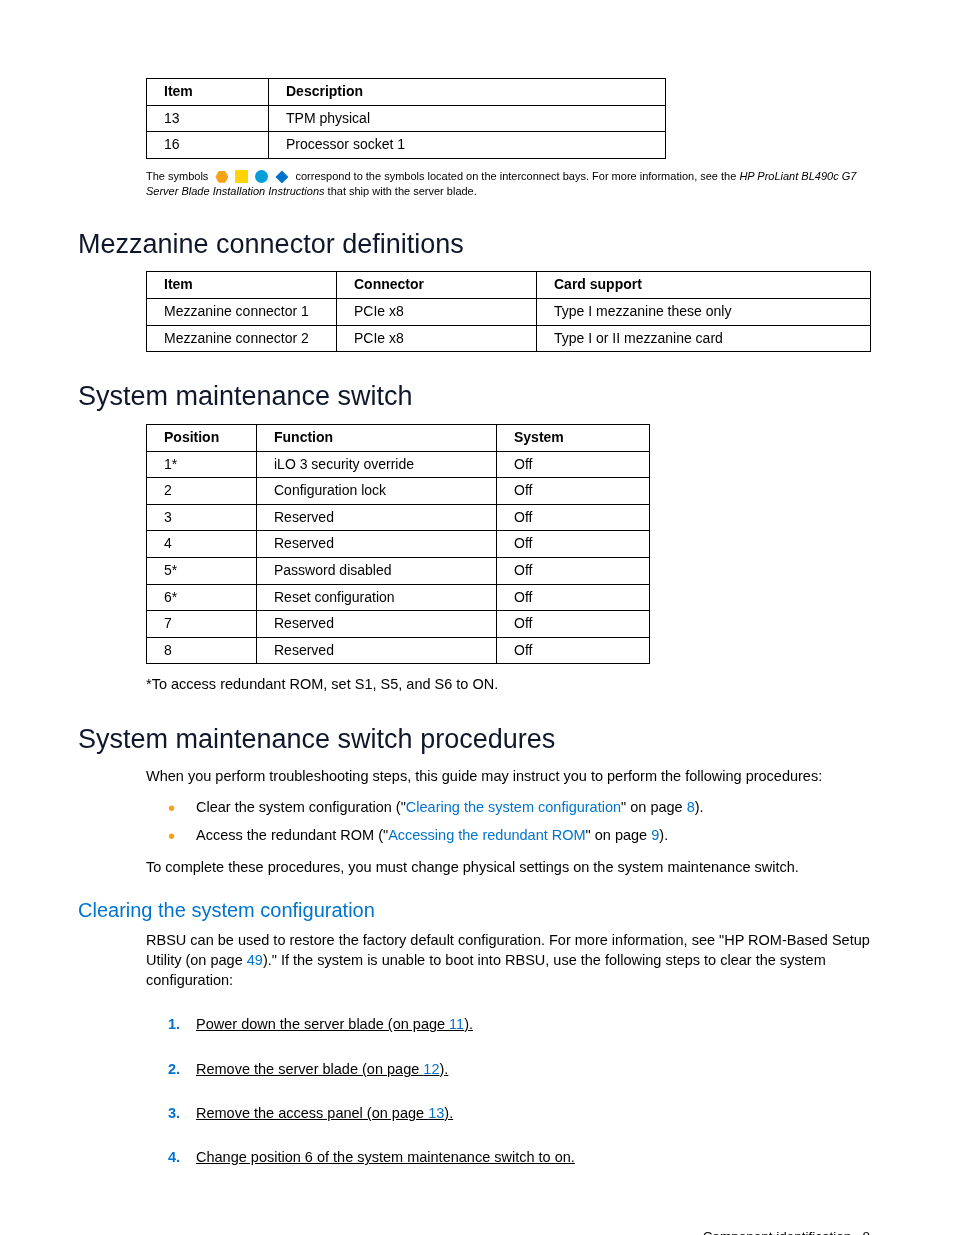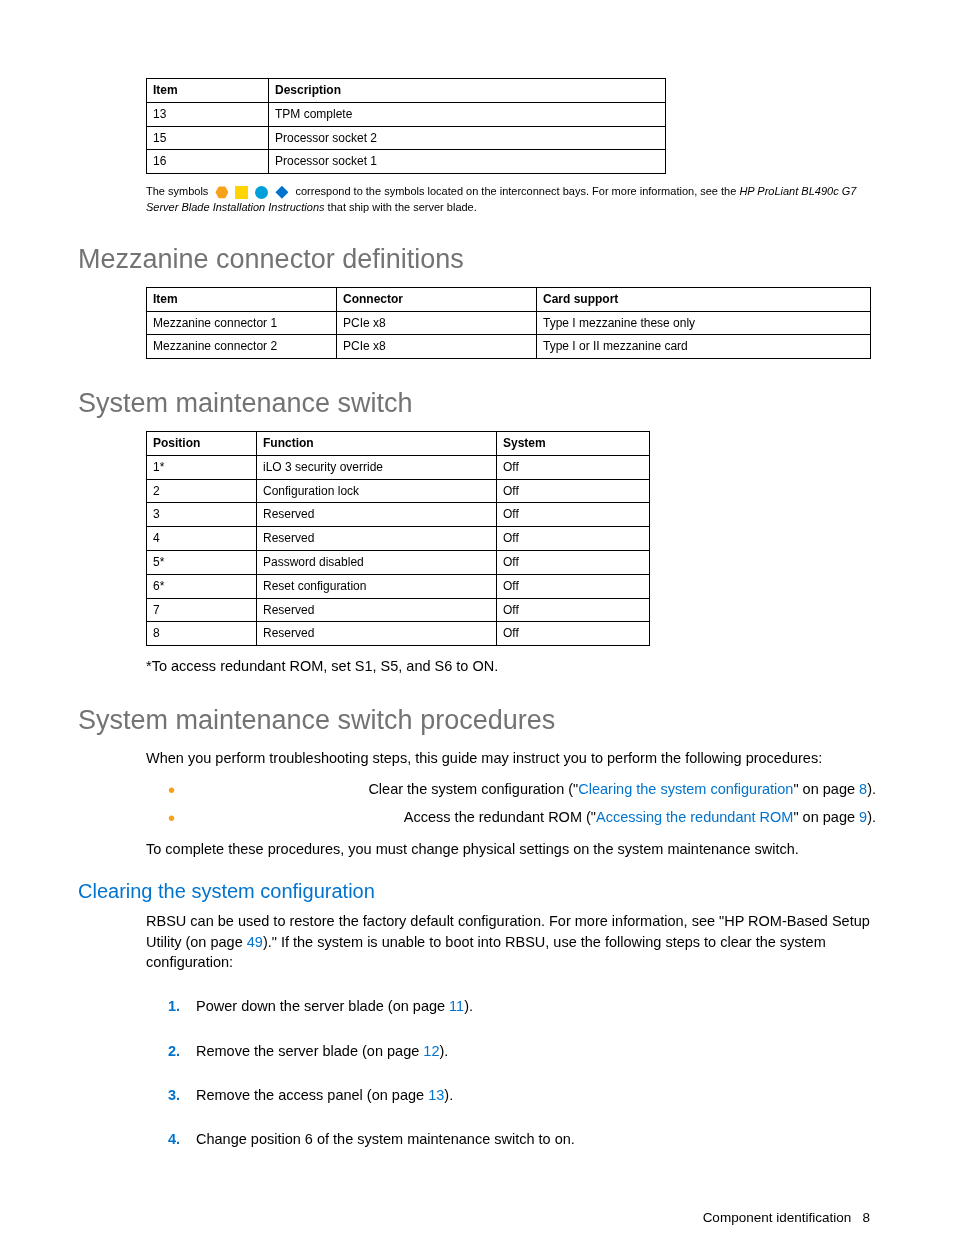--- a/index.html
+++ b/index.html
@@ -12,84 +12,80 @@
     width: 954px;
     line-height: 1.4;
   }
   table {
     border-collapse: collapse;
     margin-left: 68px;
     margin-bottom: 10px;
   }
   th, td {
     border: 1px solid #000;
-    padding: 3px 6px;
+    padding: 3px 17px;
     text-align: left;
     vertical-align: top;
-    font-size: 12px;
+    font-size: 14px;
   }
   th {
     font-weight: bold;
   }
   .table1 { width: 520px; }
   .table1 th:nth-child(1), .table1 td:nth-child(1) { width: 122px; }
   .table2 { width: 725px; }
   .table2 th:nth-child(1), .table2 td:nth-child(1){ width:190px;}
   .table2 th:nth-child(2), .table2 td:nth-child(2){ width:200px;margin-top:47px;}
   .table3 { width: 504px; }
   .table3 th:nth-child(1), .table3 td:nth-child(1){ width:110px;}
   .table3 th:nth-child(2), .table3 td:nth-child(2){ width:240px;}
   h1 {
     font-weight: normal;
-    color: #737373;
+    color: #0f172a;
     font-size: 27px;
     margin: 26px 0 8px 0;
   }
   h2 {
     font-weight: normal;
     color: #0073cf;
     font-size: 20px;
     margin: 18px 0 6px 0;
   }
   .body-text { margin: 6px 0 10px 68px; }
   .note-text { margin: 6px 0 18px 68px; font-size:11px; }
   .italic { font-style: italic; }
   .symbols { display:inline-flex; align-items:center; gap:7px; vertical-align:middle; margin:0 4px;}
   .sym { width:13px; height:13px; display:inline-block; }
   .hex { background:#f7a11a; clip-path: polygon(25% 5%,75% 5%,100% 50%,75% 95%,25% 95%,0 50%); }
   .sq { background:#ffd400; }
   .cir { background:#009fda; border-radius:50%; }
   .dia { background:#0073cf; clip-path: polygon(50% 0,100% 50%,50% 100%,0 50%); }
-  ul.bullets { list-style:none; padding:0; margin:4px 0 12px 90px;text-align:right; }
+  ul.bullets { list-style:none; padding:0; margin:4px 0 12px 90px; }
   ul.bullets li { position:relative; padding-left:28px; margin:8px 0; }
   ul.bullets li::before { content:"•"; color:#f7a11a; font-size:20px; position:absolute; left:0; top:-3px; }
   ol.steps { list-style:none; padding:0; margin:6px 0 10px 90px; counter-reset: step; }
-  ol.steps li { position:relative; padding-left:28px; margin:24px 0; counter-increment: step; }
+  ol.steps li { position:relative; padding-left:28px; margin:24px 0; counter-increment: step; text-decoration: underline; }
   ol.steps li::before { content: counter(step) "."; color:#0073cf; font-weight:bold; position:absolute; left:0; }
   .link { color:#0073cf; }
   .footer { text-align:right; font-size:13.5px; margin-top:60px; padding-right:6px;}
 </style>
 </head>
 <body>
 
 <table class="table1">
   <thead>
       <tr>
     <th>Item</th>
     <th>Description</th>
   </tr>
     </thead>
   <tbody id="t1body">
       <tr>
         <td>13</td>
-        <td>TPM complete</td>
-      </tr>
-      <tr>
-        <td>15</td>
-        <td>Processor socket 2</td>
+        <td>TPM physical</td>
       </tr>
       <tr>
         <td>16</td>
         <td>Processor socket 1</td>
       </tr>
     </tbody>
 </table>
 
 <div class="note-text">
   <span>The symbols</span>

